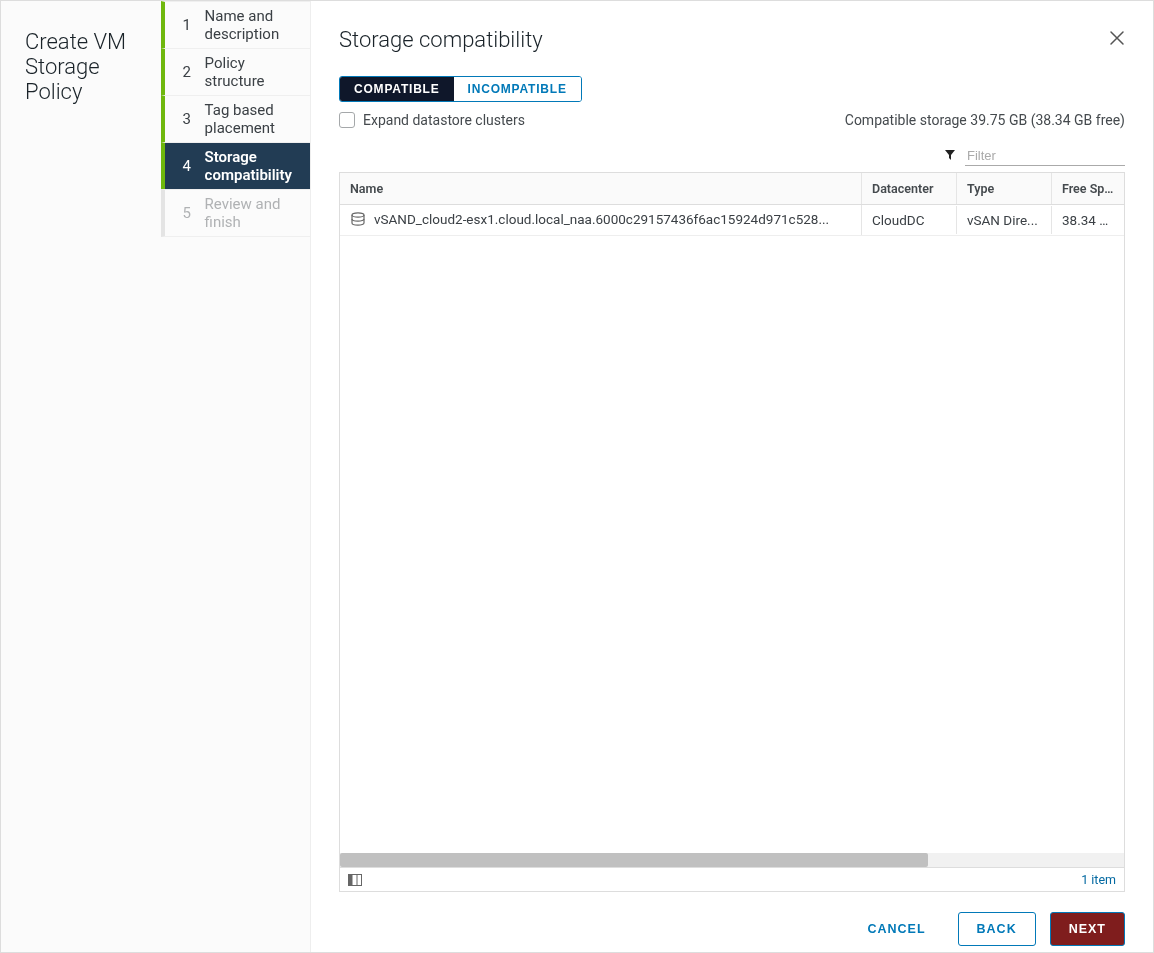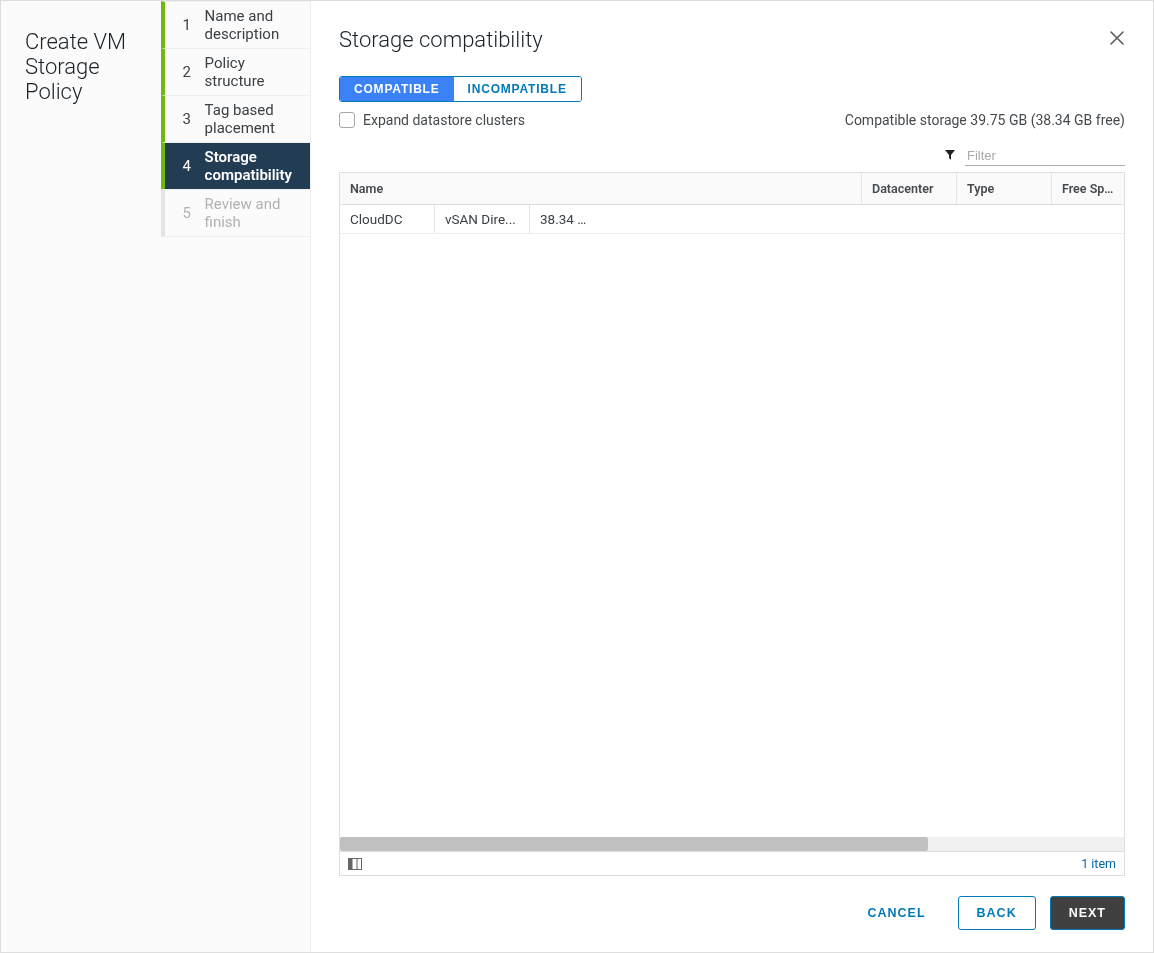--- a/index.html
+++ b/index.html
@@ -117,21 +117,21 @@
     padding: 5px 14px;
     font-size: 12px;
     letter-spacing: 0.8px;
     font-weight: 600;
     cursor: pointer;
     border: none;
     background: #fff;
     color: #0279b8;
   }
   .seg-btn.active {
-    background: #3b82f6;
+    background: #0f172a;
     color: #fff;
   }
   .options-row {
     display: flex;
     align-items: center;
     justify-content: space-between;
     margin-bottom: 18px;
     font-size: 14px;
     color: #454a4e;
   }
@@ -241,21 +241,21 @@
     color: #0369a1;
     background: #fff;
   }
   .cols-icon svg { display: block; }
   
   .footer {
     display: flex;
     justify-content: flex-end;
     align-items: center;
     gap: 14px;
-    padding: 20px 28px 22px 28px;
+    padding: 20px 28px 6px 28px;
   }
   .btn {
     font-size: 12.5px;
     letter-spacing: 1px;
     font-weight: 600;
     padding: 9px 18px;
     border-radius: 3px;
     cursor: pointer;
   }
   .btn-text {
@@ -263,21 +263,21 @@
     background: transparent;
     color: #0279b8;
   }
   .btn-outline {
     border: 1px solid #0279b8;
     background: #fff;
     color: #0279b8;
   }
   .btn-primary {
     border: 1px solid #0279b8;
-    background: #404040;
+    background: #7f1d1d;
     color: #fff;
   }
 </style>
 </head>
 <body>
 
 <div class="dialog">
 
   <aside class="sidebar">
     <div class="sidebar-title">Create VM Storage Policy</div>
@@ -342,20 +342,29 @@
 
       <div class="table-wrap">
         <div class="thead">
           <div class="th col-name">Name</div>
           <div class="th col-dc">Datacenter</div>
           <div class="th col-type">Type</div>
           <div class="th col-free">Free Spac</div>
         </div>
         <div class="tbody">
           <div class="trow">
+            <div class="td col-name">
+              <span class="ds-icon">
+                <svg width="16" height="14" viewBox="0 0 16 14">
+                  <ellipse cx="8" cy="3" rx="6" ry="2.2" fill="none" stroke="#666" stroke-width="1.2"></ellipse>
+                  <path d="M2 3 V11 A6 2.2 0 0 0 14 11 V3" fill="none" stroke="#666" stroke-width="1.2"></path>
+                  <path d="M2 7 A6 2.2 0 0 0 14 7" fill="none" stroke="#666" stroke-width="1.2"></path>
+                </svg>
+              </span><span>vSAND_cloud2-esx1.cloud.local_naa.6000c29157436f6ac15924d971c528...</span>
+            </div>
             <div class="td col-dc">CloudDC</div>
             <div class="td col-type">vSAN Dire...</div>
             <div class="td col-free">38.34 GB</div>
           </div>
         </div>
         <div class="scrollbar-track">
           <div class="scrollbar-thumb"></div>
         </div>
         <div class="table-footer">
           <span class="cols-icon">

